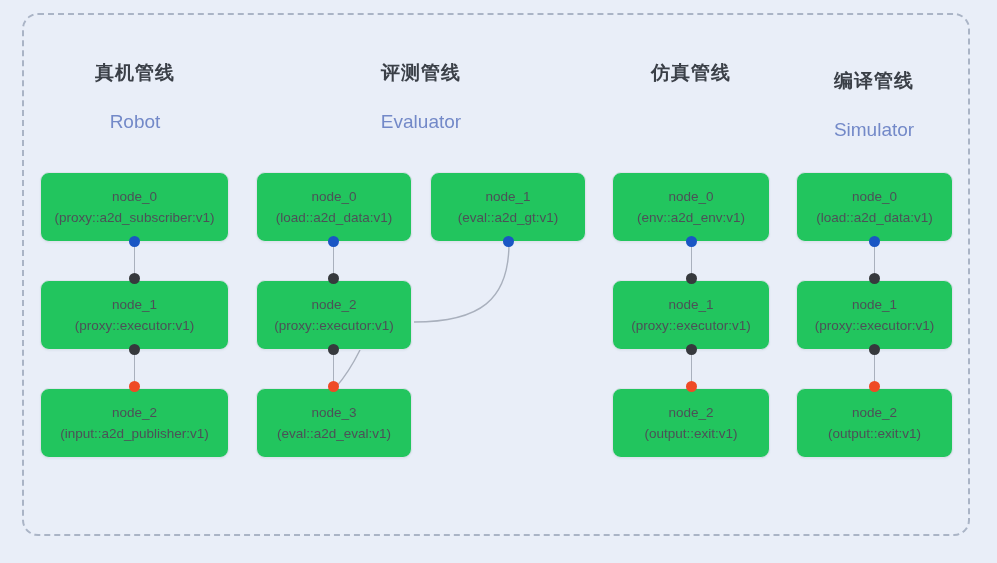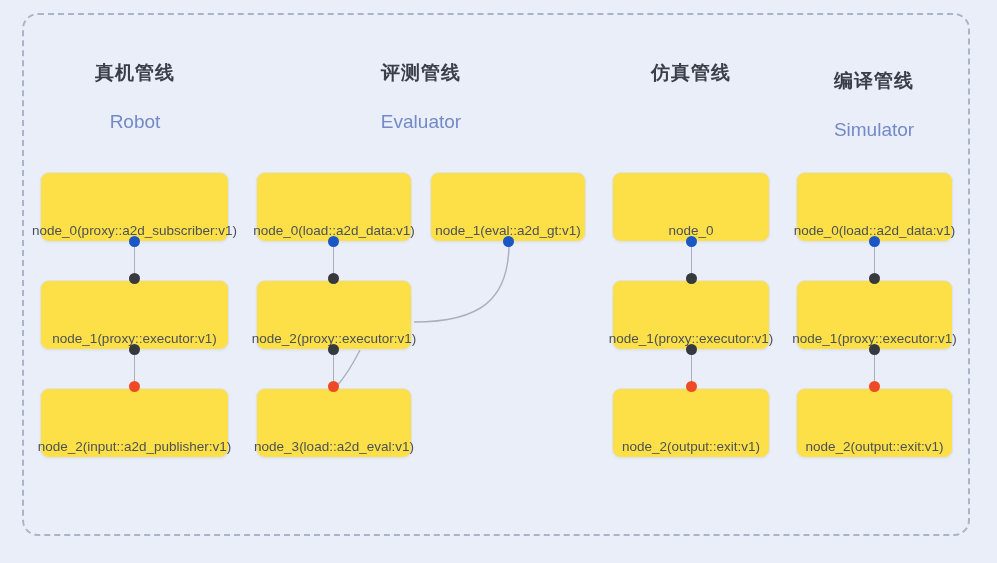--- a/index.html
+++ b/index.html
@@ -56,27 +56,27 @@
     color: #7389c8;
     line-height: 26px;
     margin-top: 23px;
     white-space: nowrap;
   }
 
   
   .node {
     position: absolute;
     box-sizing: border-box;
-    background: #fde047;
+    background: #22c55e;
     border: 1px solid #dfe3ec;
     border-radius: 9px;
     box-shadow: 0 1px 2px rgba(40,55,90,0.05);
     display: flex;
-    flex-direction: row;
-    align-items: flex-end;
+    flex-direction: column;
+    align-items: center;
     justify-content: center;
     z-index: 3;
   }
   .node-id {
     font-size: 13.5px;
     color: #4c5157;
     line-height: 21px;
     white-space: nowrap;
   }
   .node-type {
@@ -197,26 +197,27 @@
 
   <div class="node" style="left:256px; top:280px; width:156px; height:70px;">
     <div class="node-id">node_2</div>
     <div class="node-type">(proxy::executor:v1)</div>
   </div>
   <div class="port black" style="left:328px; top:273px;"></div>
   <div class="port black" style="left:328px; top:344px;"></div>
 
   <div class="node" style="left:256px; top:388px; width:156px; height:70px;">
     <div class="node-id">node_3</div>
-    <div class="node-type">(load::a2d_eval:v1)</div>
+    <div class="node-type">(eval::a2d_eval:v1)</div>
   </div>
   <div class="port red" style="left:328px; top:381px;"></div>
 
   <div class="node" style="left:612px; top:172px; width:158px; height:70px;">
     <div class="node-id">node_0</div>
+    <div class="node-type">(env::a2d_env:v1)</div>
   </div>
   <div class="port blue" style="left:686px; top:236px;"></div>
 
   <div class="node" style="left:612px; top:280px; width:158px; height:70px;">
     <div class="node-id">node_1</div>
     <div class="node-type">(proxy::executor:v1)</div>
   </div>
   <div class="port black" style="left:686px; top:273px;"></div>
   <div class="port black" style="left:686px; top:344px;"></div>
 

